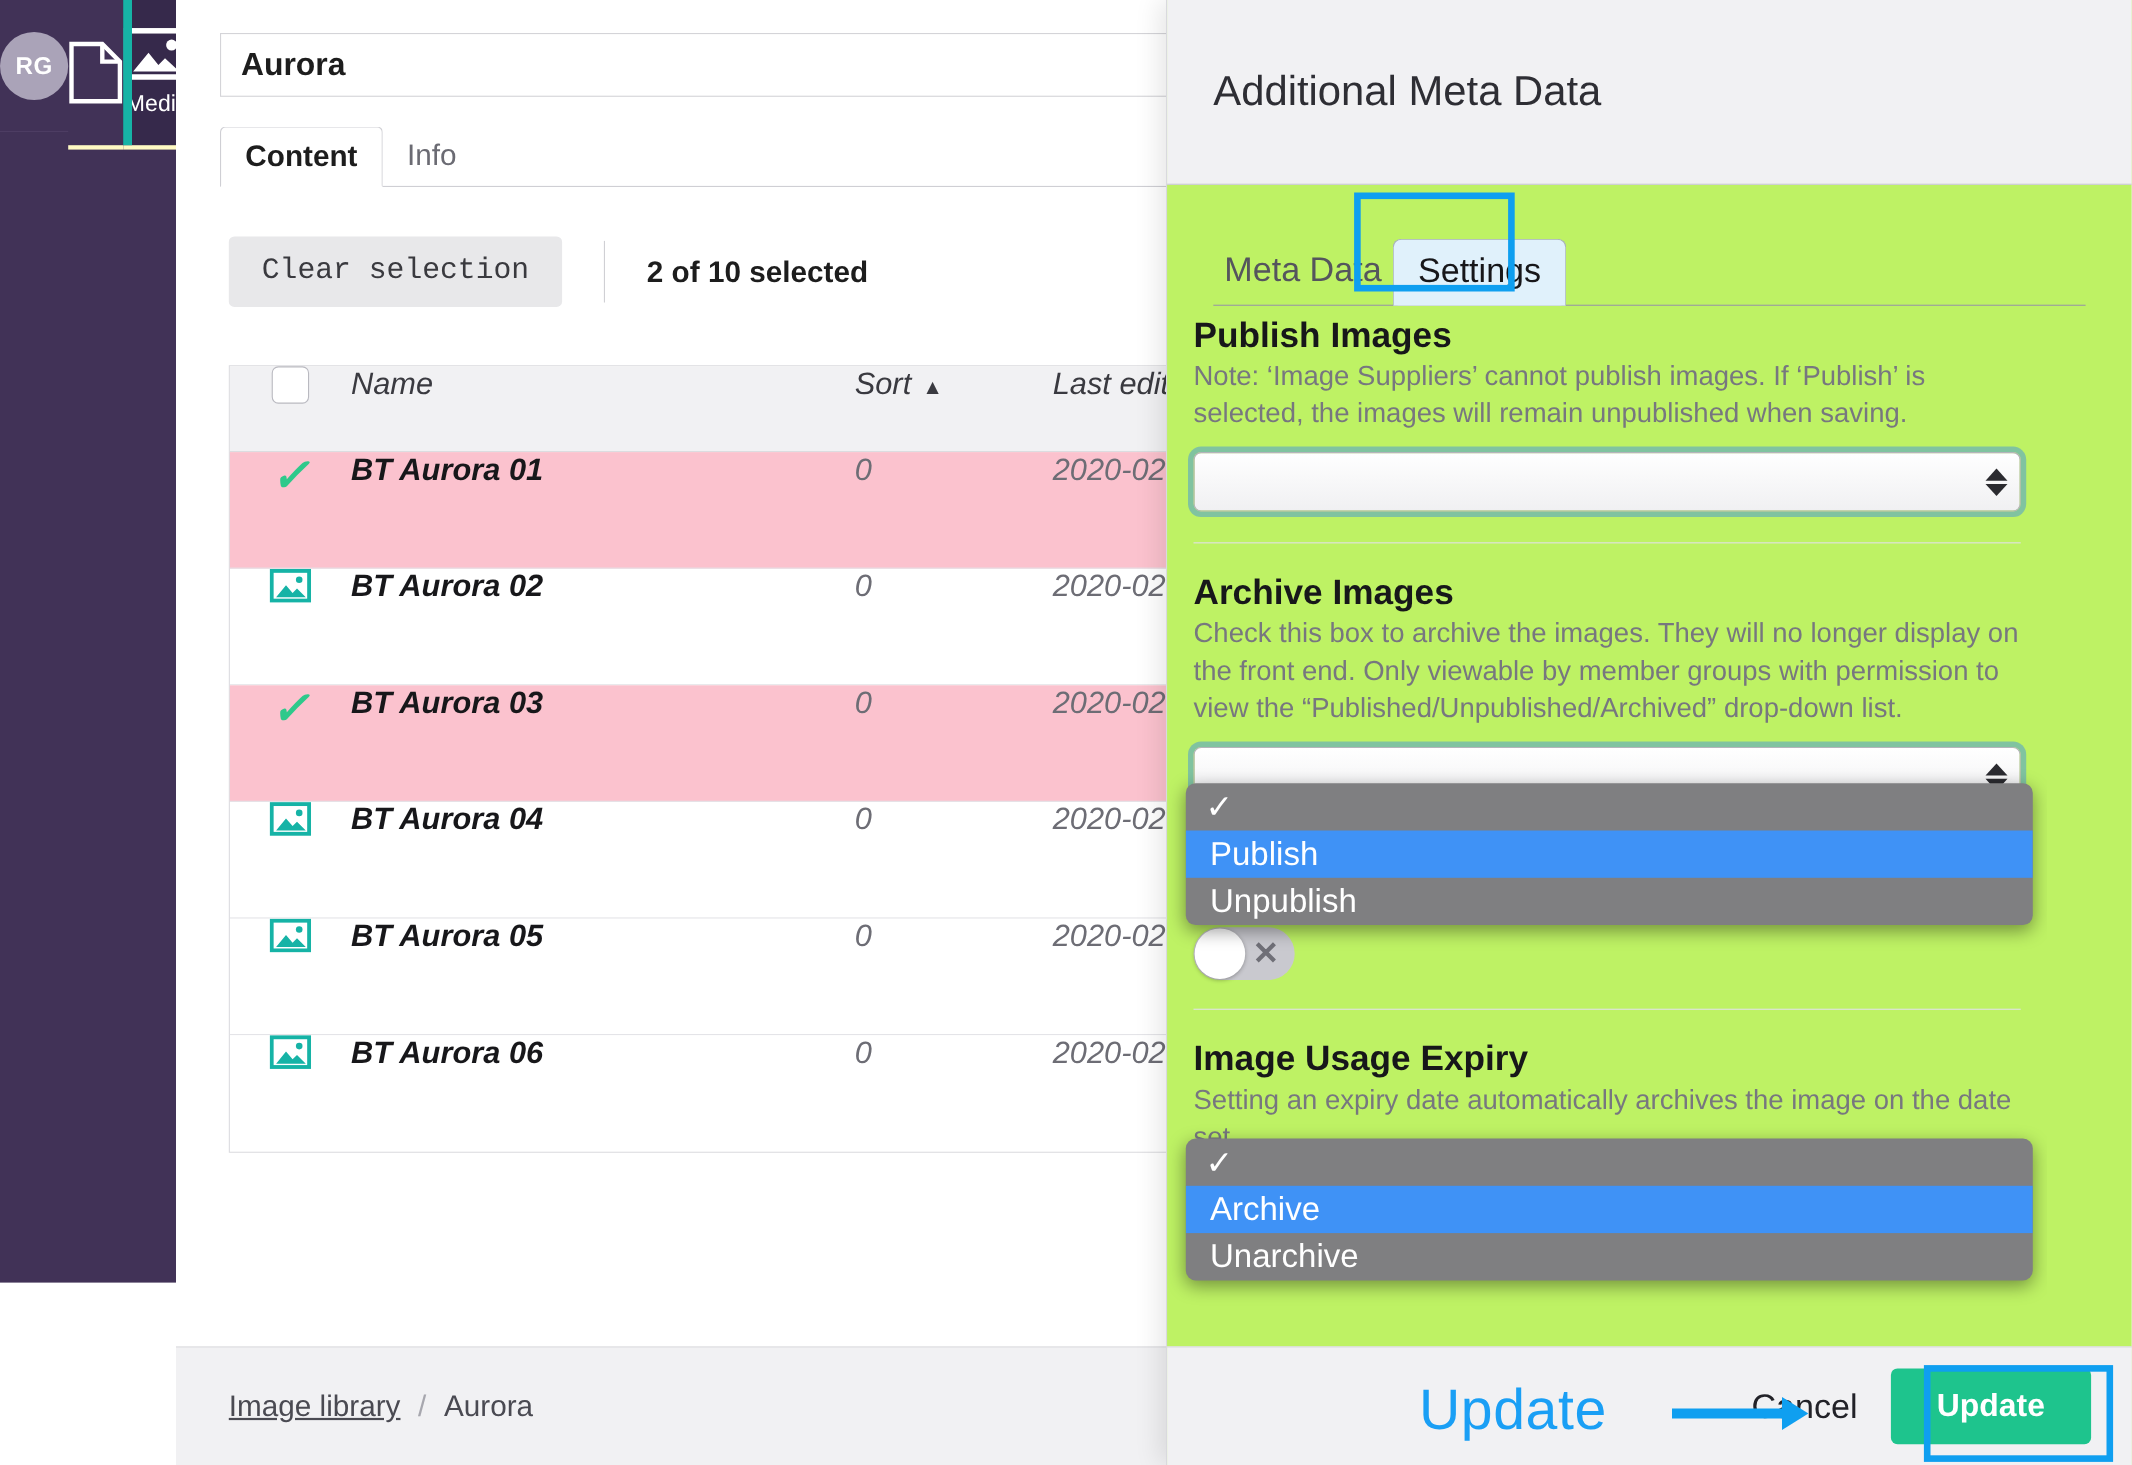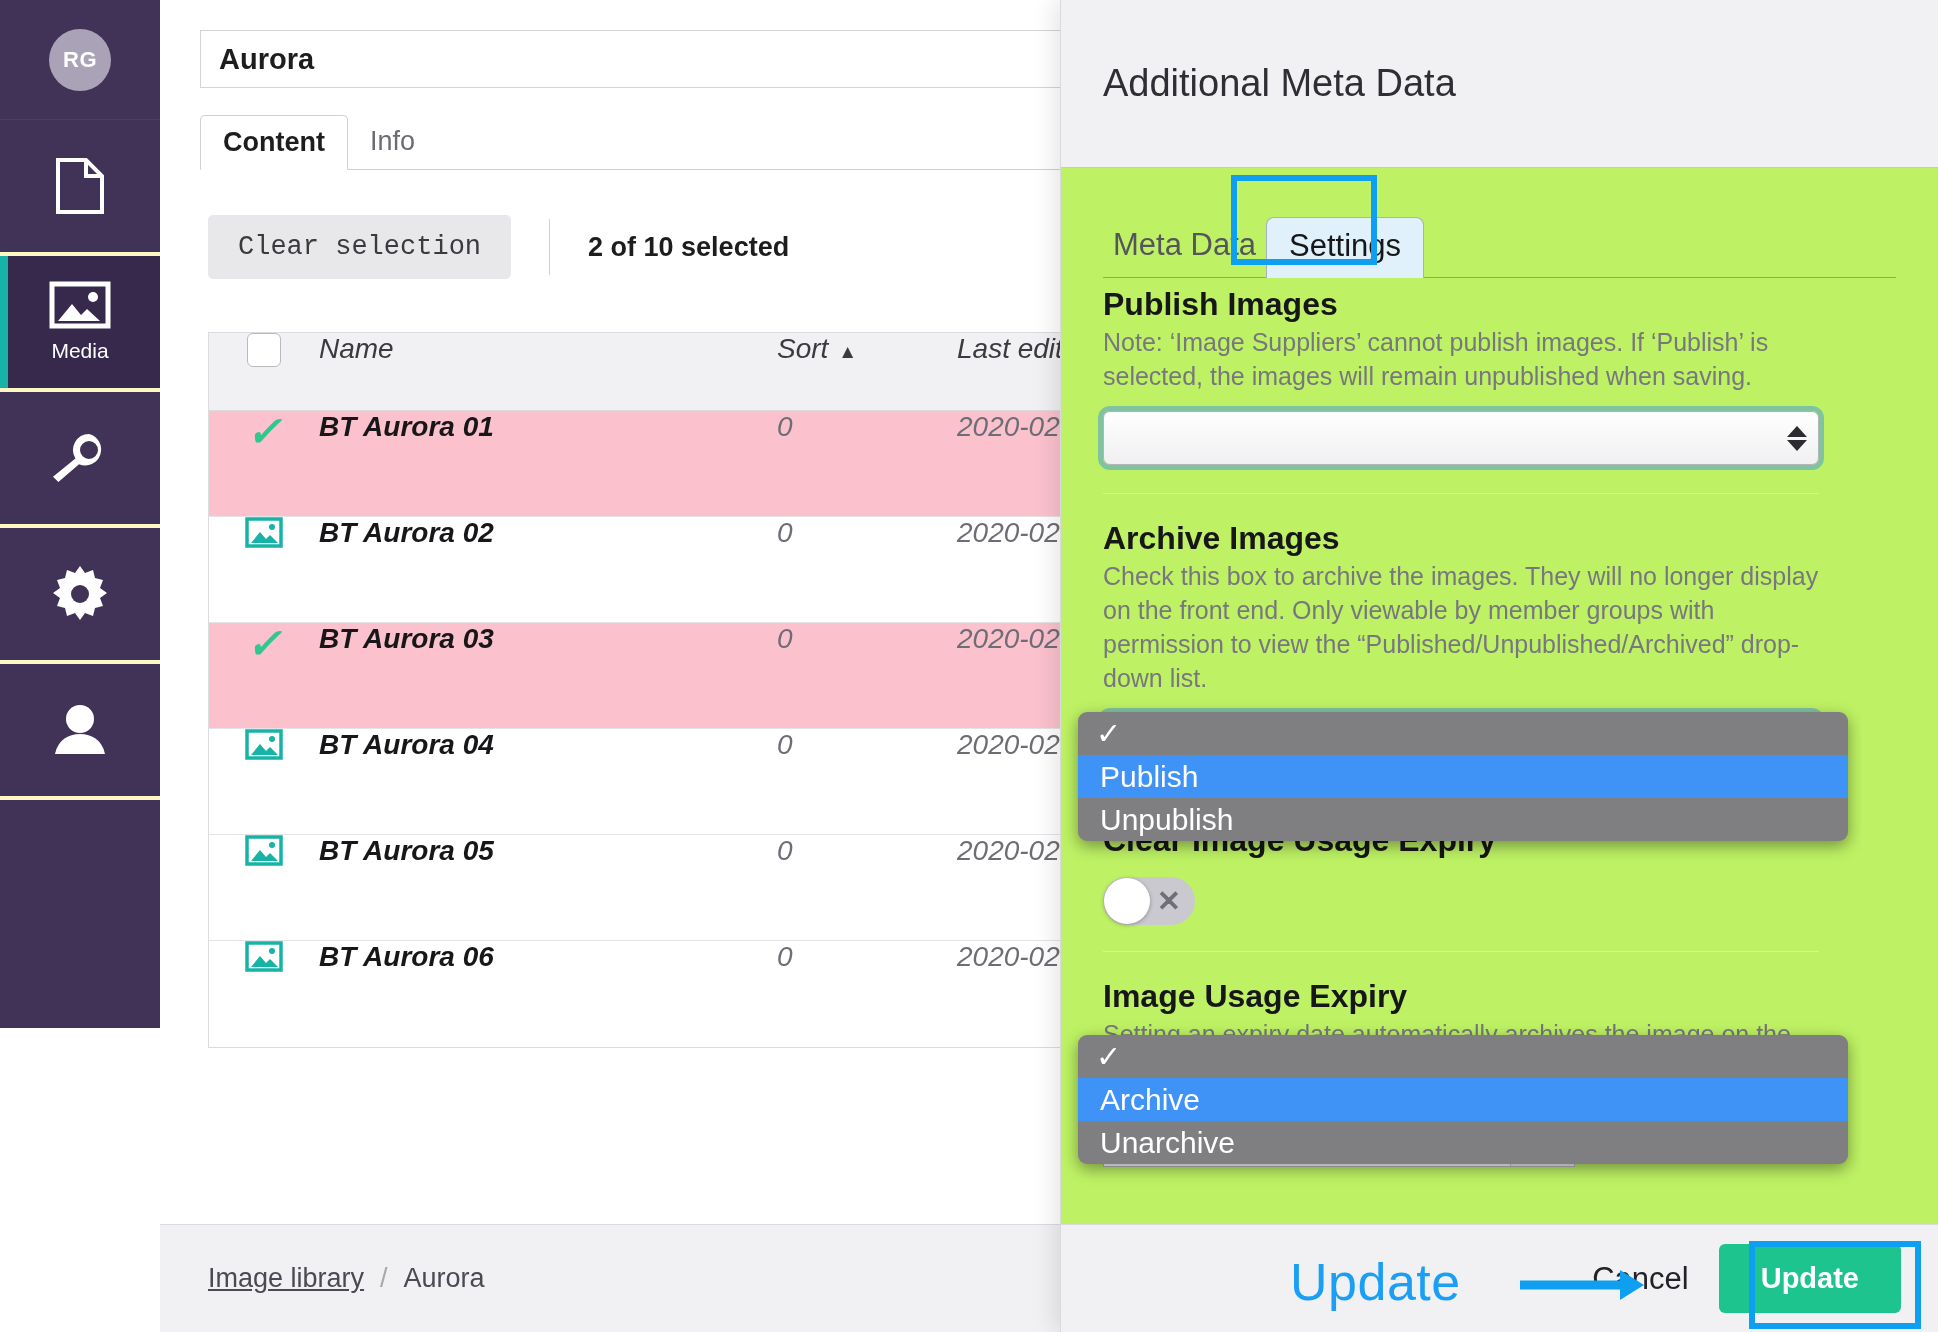--- a/index.html
+++ b/index.html
@@ -7,23 +7,23 @@
     width: 1938px; height: 1332px;
     font-family: "Liberation Sans", sans-serif;
     background: #ffffff;
     overflow: hidden;
   }
   #app { position: relative; width: 1938px; height: 1332px; }
 
   
   .sidebar {
     position: absolute; left: 0; top: 0;
-    width: 160px; height: 1028px;
+    width: 160px; height: 1166px;
     background: #413257;
-    display: flex; flex-direction: column; align-items: stretch;
+    display: flex; flex-direction: row; align-items: stretch;
   }
   .sb-avatar-wrap {
     height: 120px; display: flex; align-items: center; justify-content: center;
     border-bottom: 1px solid #4d3d63;
   }
   .sb-avatar {
     width: 62px; height: 62px; border-radius: 50%;
     background: #aaa3b8; color: #ffffff;
     display: flex; align-items: center; justify-content: center;
     font-size: 22px; font-weight: bold; letter-spacing: 0.5px;
@@ -161,21 +161,21 @@
   }
   .anno-box {
     position: absolute; border: 6px solid #0f9ff0; background: transparent;
     pointer-events: none;
   }
   .tab-anno { left: 128px; top: -31px; width: 146px; height: 90px; }
 
   .panel-body {
     position: absolute; left: 0; top: 278px;
     width: 800px; height: 1000px;
-    padding: 0 42px;
+    padding: 0 24px;
     overflow: hidden;
   }
   .sec-title { font-size: 32px; font-weight: bold; color: #17171a; margin-top: 8px; }
   .sec-note { font-size: 25px; color: #77777f; line-height: 1.36; margin-top: 2px; }
   .divider { height: 1px; background: #e2e2e6; margin: 26px 0; }
 
   .field-row { margin-top: 18px; position: relative; height: 56px; }
   .native-select {
     width: 100%; height: 54px;
     border: 1px solid #b4b4bb; border-radius: 7px;

